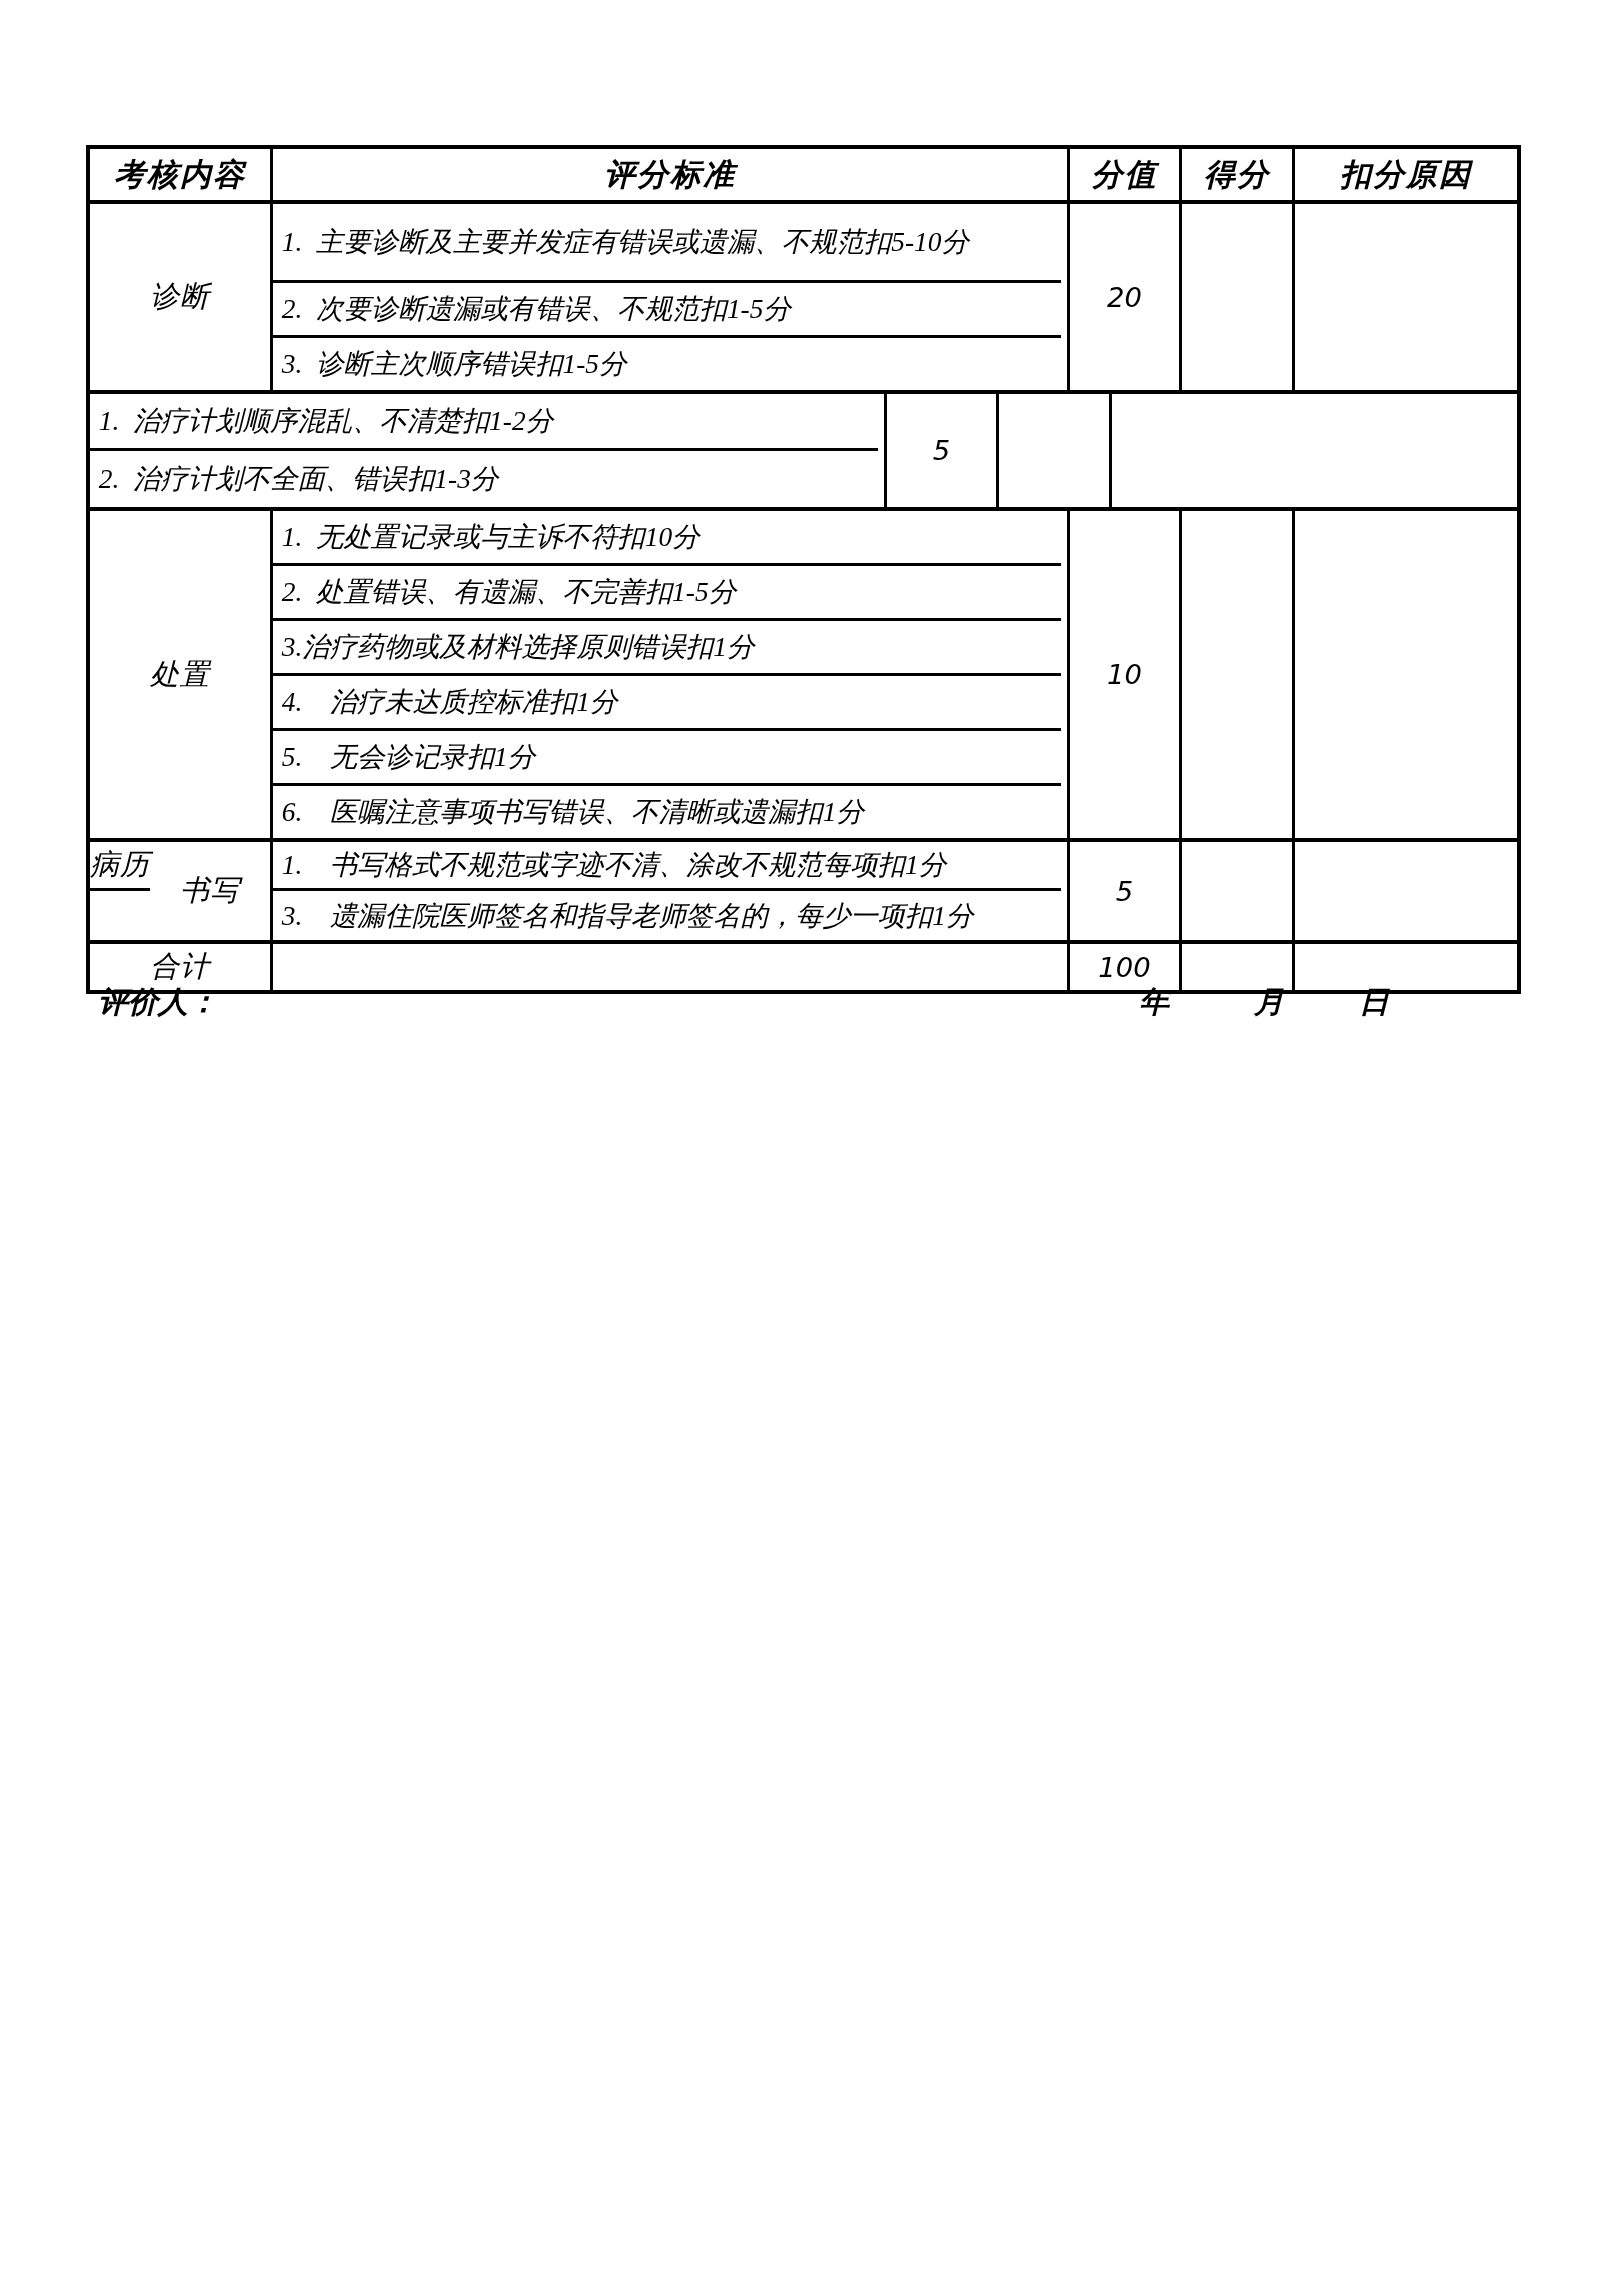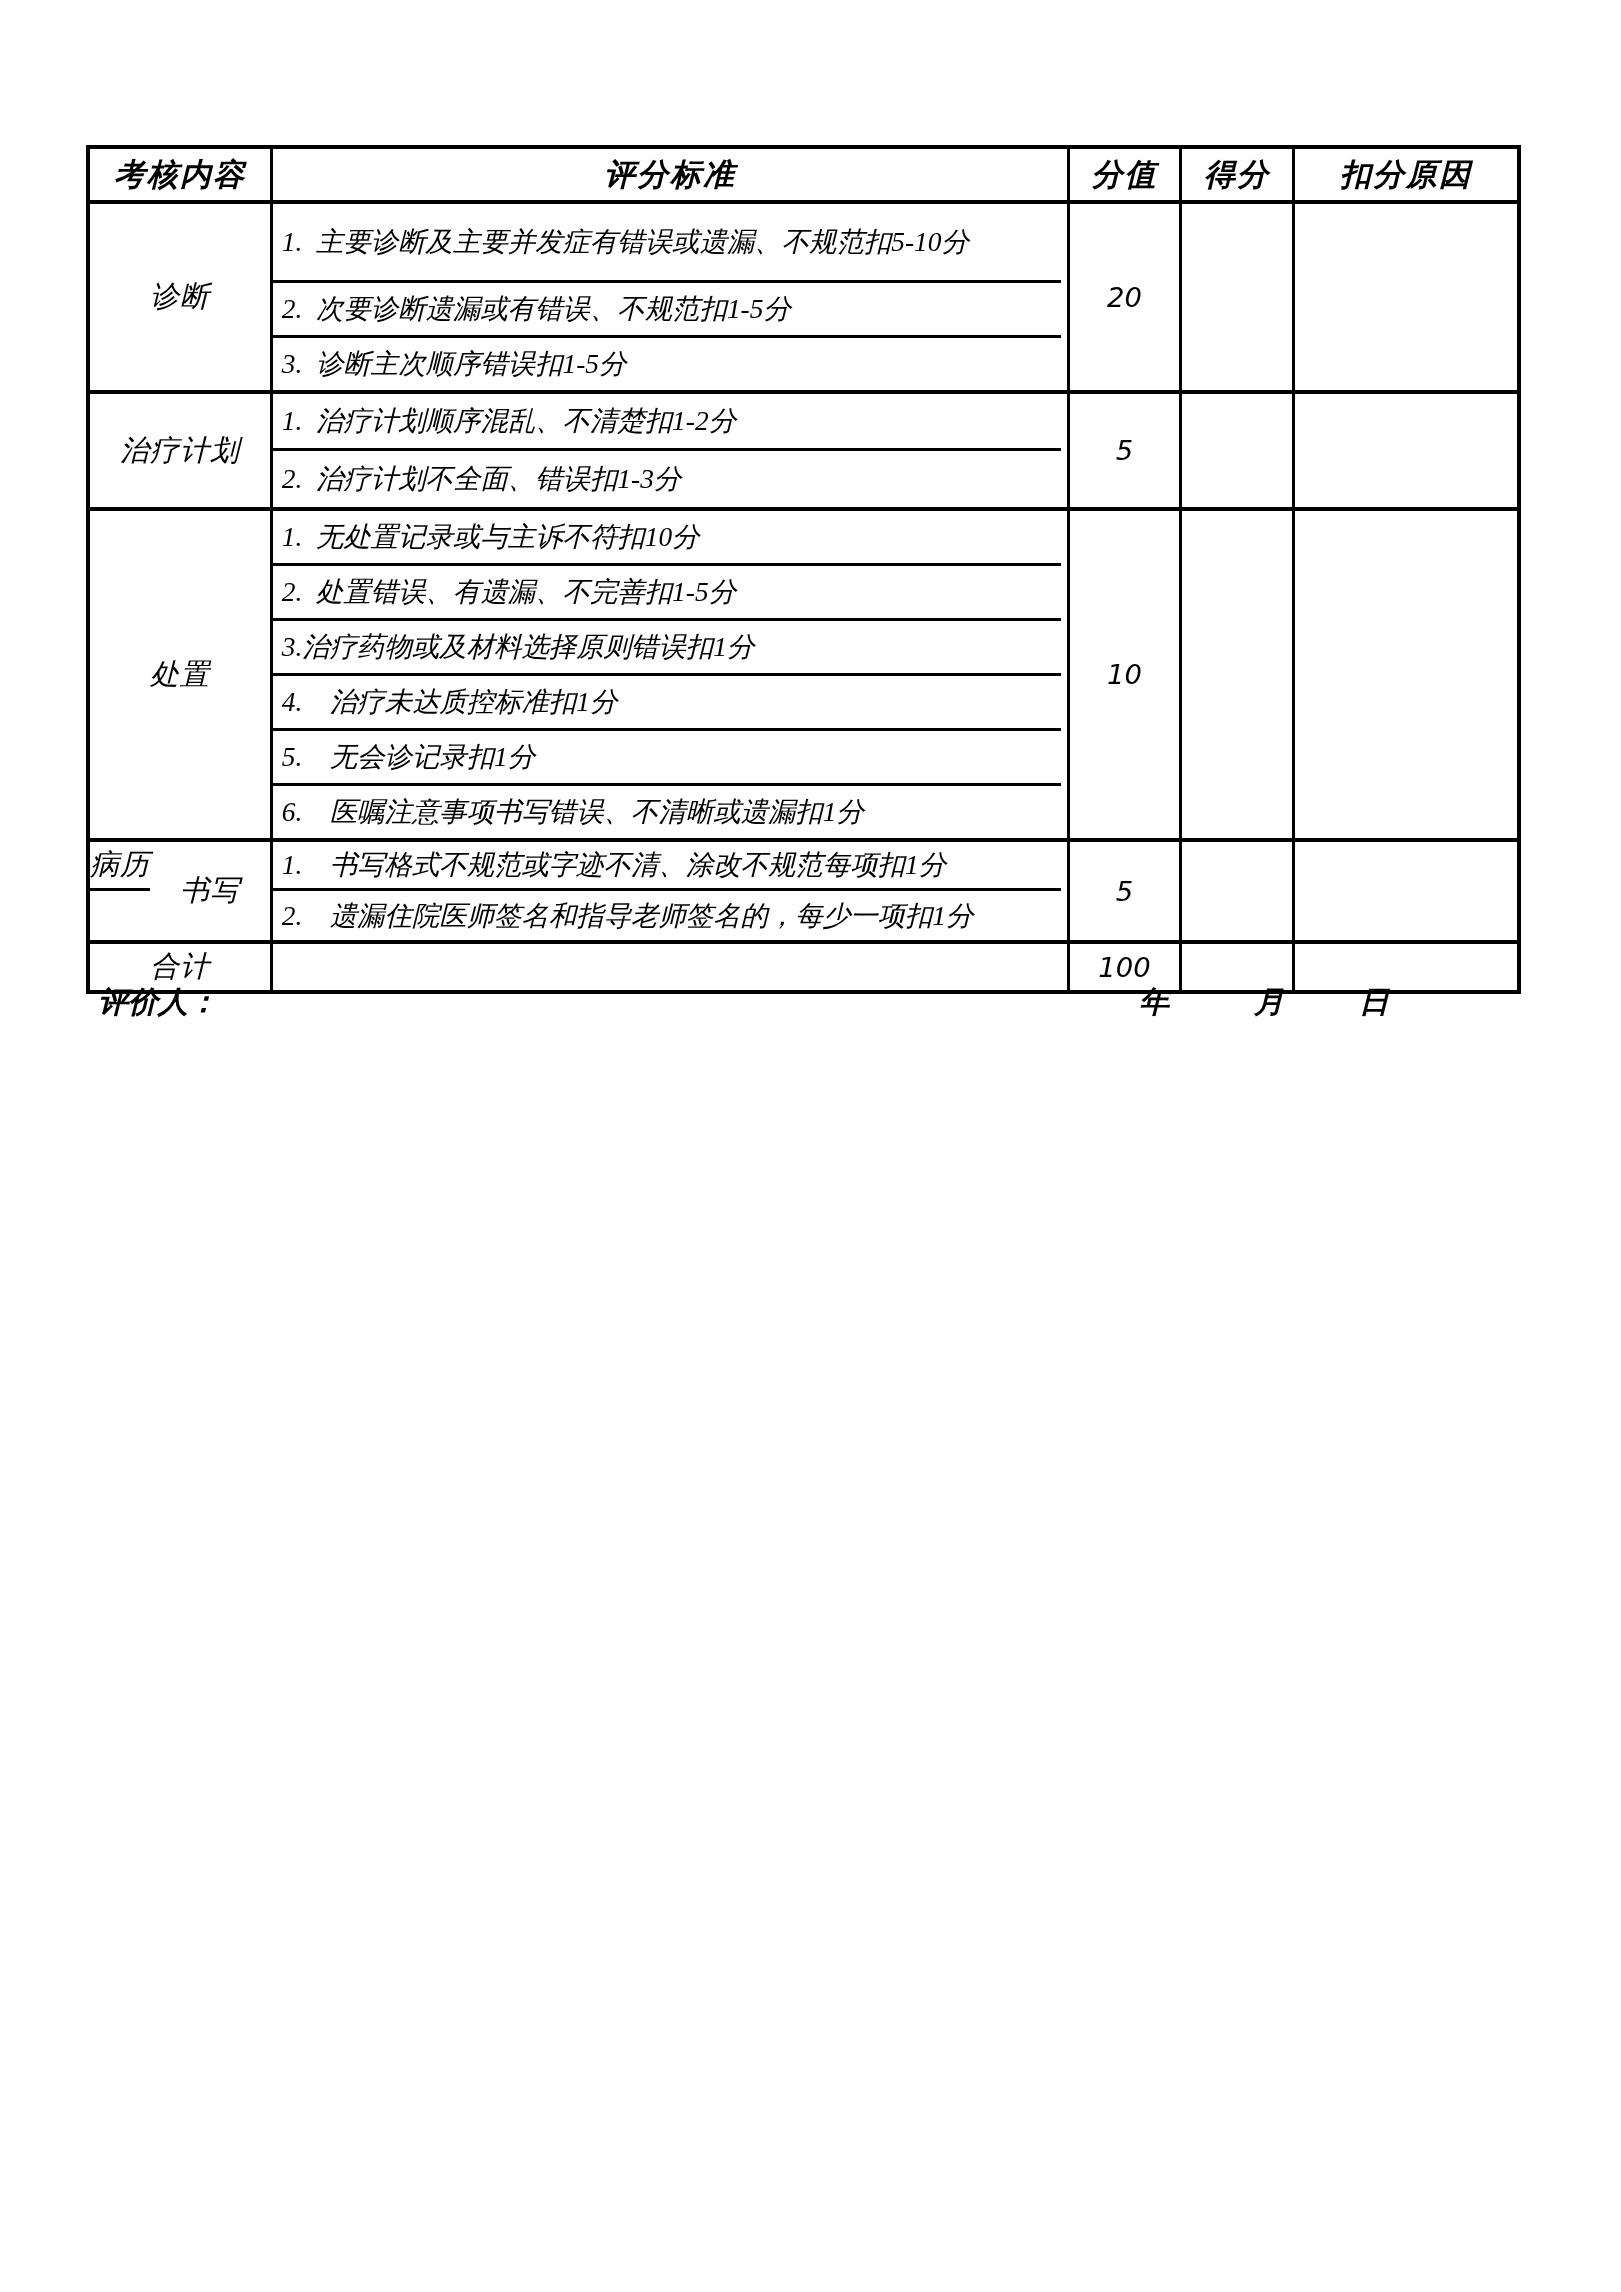--- a/index.html
+++ b/index.html
@@ -97,21 +97,20 @@
         <div class="item" style="height:76px">1.  主要诊断及主要并发症有错误或遗漏、不规范扣5-10分</div>
         <div class="item" style="height:52px">2.  次要诊断遗漏或有错误、不规范扣1-5分</div>
         <div class="item" style="height:52px">3.  诊断主次顺序错误扣1-5分</div>
       </div>
       <div class="cell c3 scorecell">20</div>
       <div class="cell c4"></div>
       <div class="cell c5"></div>
     </div>
 
     <div class="trow">
-      <div class="cell c1 catcell">治疗计划</div>
       <div class="cell c2 items">
         <div class="item" style="height:54px">1.  治疗计划顺序混乱、不清楚扣1-2分</div>
         <div class="item" style="height:56px">2.  治疗计划不全面、错误扣1-3分</div>
       </div>
       <div class="cell c3 scorecell">5</div>
       <div class="cell c4"></div>
       <div class="cell c5"></div>
     </div>
 
     <div class="trow">
@@ -129,21 +128,21 @@
       <div class="cell c5"></div>
     </div>
 
     <div class="trow">
       <div class="cell c1 cat-split">
         <div class="half top">病历</div>
         <div class="half bottom">书写</div>
       </div>
       <div class="cell c2 items">
         <div class="item" style="height:46px">1.    书写格式不规范或字迹不清、涂改不规范每项扣1分</div>
-        <div class="item" style="height:49px">2.    遗漏住院医师签名和指导老师签名的，每少一项扣1分</div>
+        <div class="item" style="height:49px">3.    遗漏住院医师签名和指导老师签名的，每少一项扣1分</div>
       </div>
       <div class="cell c3 scorecell">5</div>
       <div class="cell c4"></div>
       <div class="cell c5"></div>
     </div>
 
     <div class="trow total">
       <div class="cell c1 totlabel">合计</div>
       <div class="cell c2"></div>
       <div class="cell c3 scorecell">100</div>

